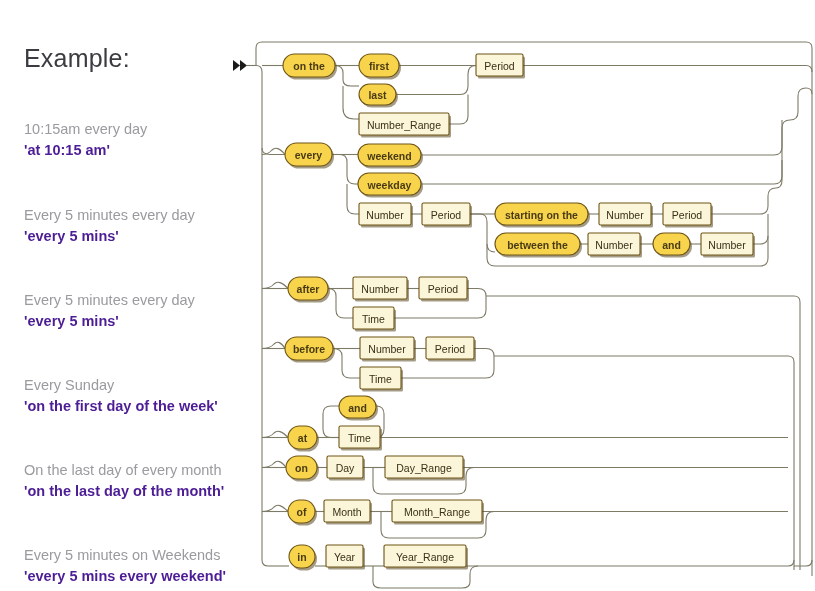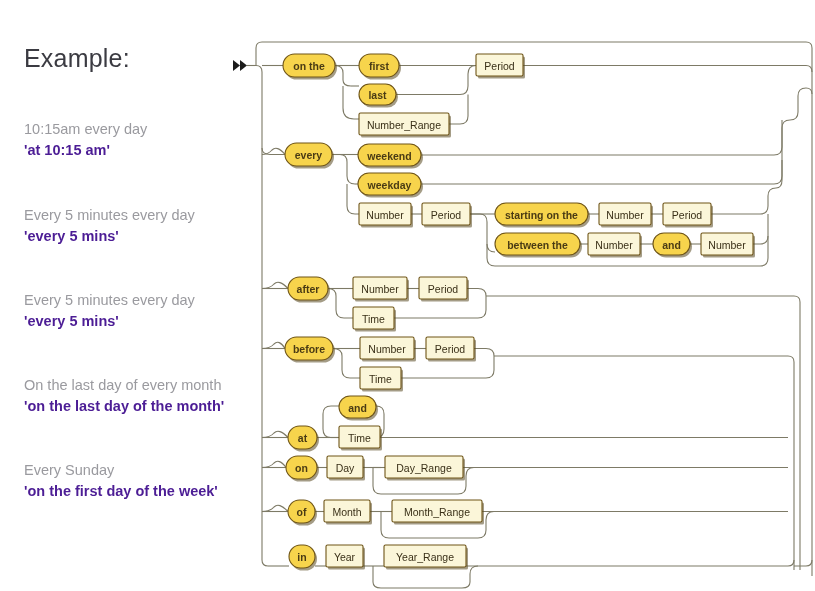--- a/index.html
+++ b/index.html
@@ -58,26 +58,30 @@
       </div>
       <div class="ex-item" style="margin-top:45px;">
         <div class="ex-desc">Every 5 minutes every day</div>
         <div class="ex-code">'every 5 mins'</div>
       </div>
       <div class="ex-item" style="margin-top:44px;">
         <div class="ex-desc">Every 5 minutes every day</div>
         <div class="ex-code">'every 5 mins'</div>
       </div>
       <div class="ex-item" style="margin-top:44px;">
+        <div class="ex-desc">Every Sunday</div>
+        <div class="ex-code">'on the first day of the week'</div>
+      </div>
+      <div class="ex-item" style="margin-top:44px;">
         <div class="ex-desc">On the last day of every month</div>
         <div class="ex-code">'on the last day of the month'</div>
       </div>
       <div class="ex-item" style="margin-top:44px;">
-        <div class="ex-desc">Every Sunday</div>
-        <div class="ex-code">'on the first day of the week'</div>
+        <div class="ex-desc">Every 5 minutes on Weekends</div>
+        <div class="ex-code">'every 5 mins every weekend'</div>
       </div>
     </div>
   </div>
 
   <div id="diagram">
     <svg width="815" height="591" viewBox="0 0 815 591" xmlns="http://www.w3.org/2000/svg">
 
       <g>
         <path class="arrowmark" d="M233,60 L240,65.5 L233,71 Z"></path>
         <path class="arrowmark" d="M240,60 L247,65.5 L240,71 Z"></path>

